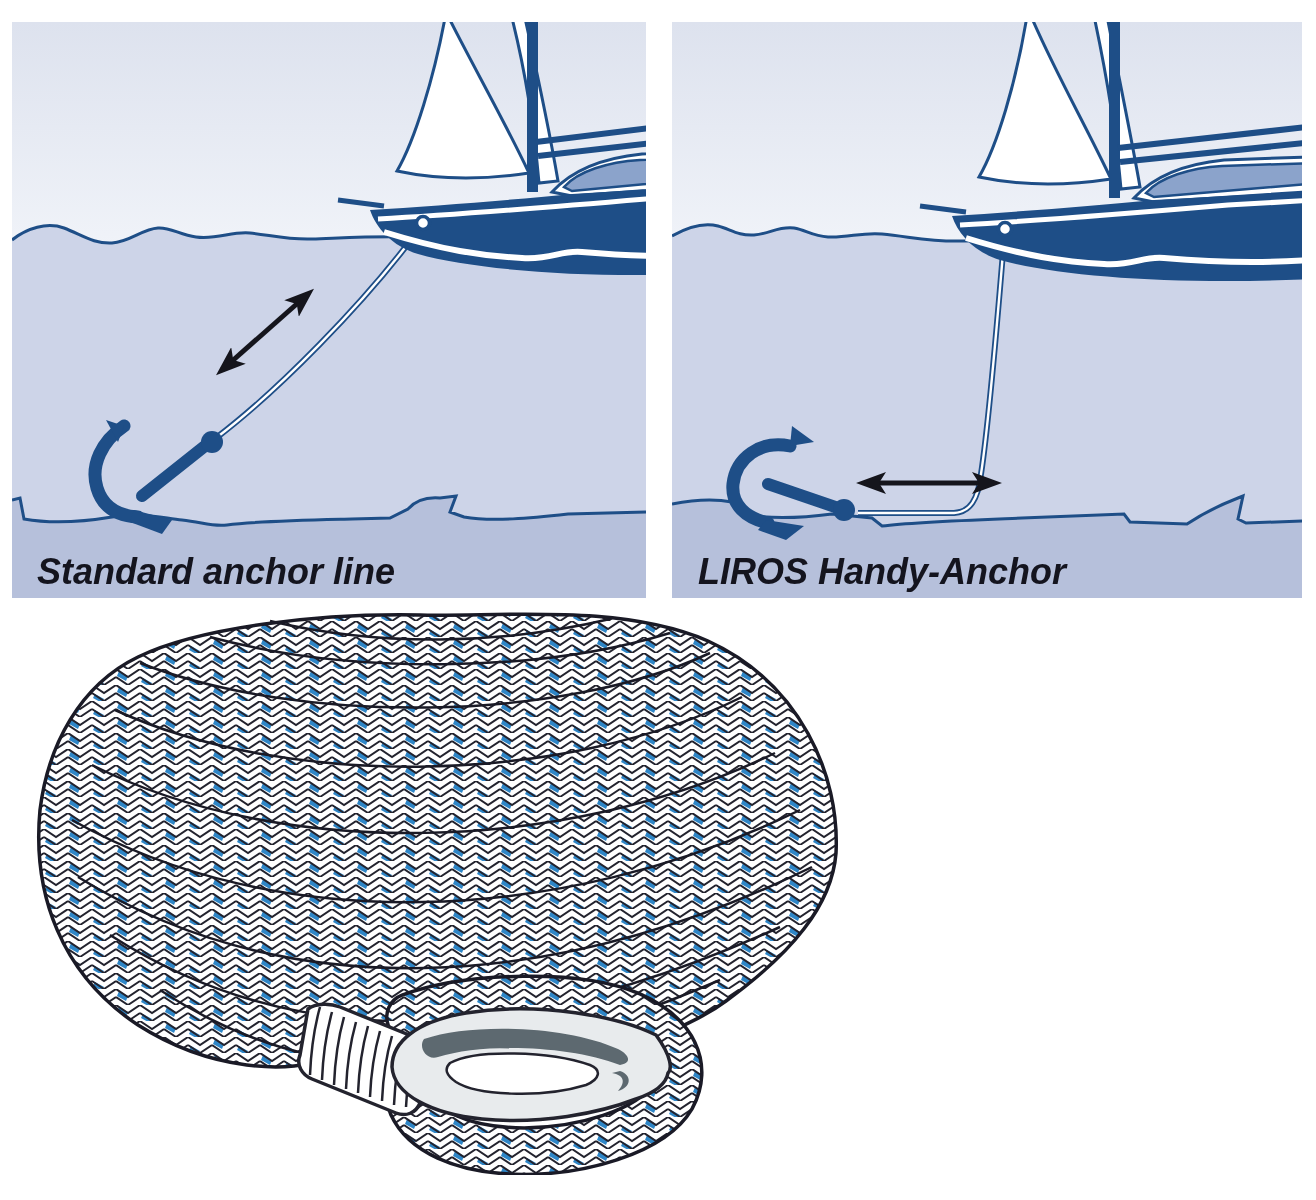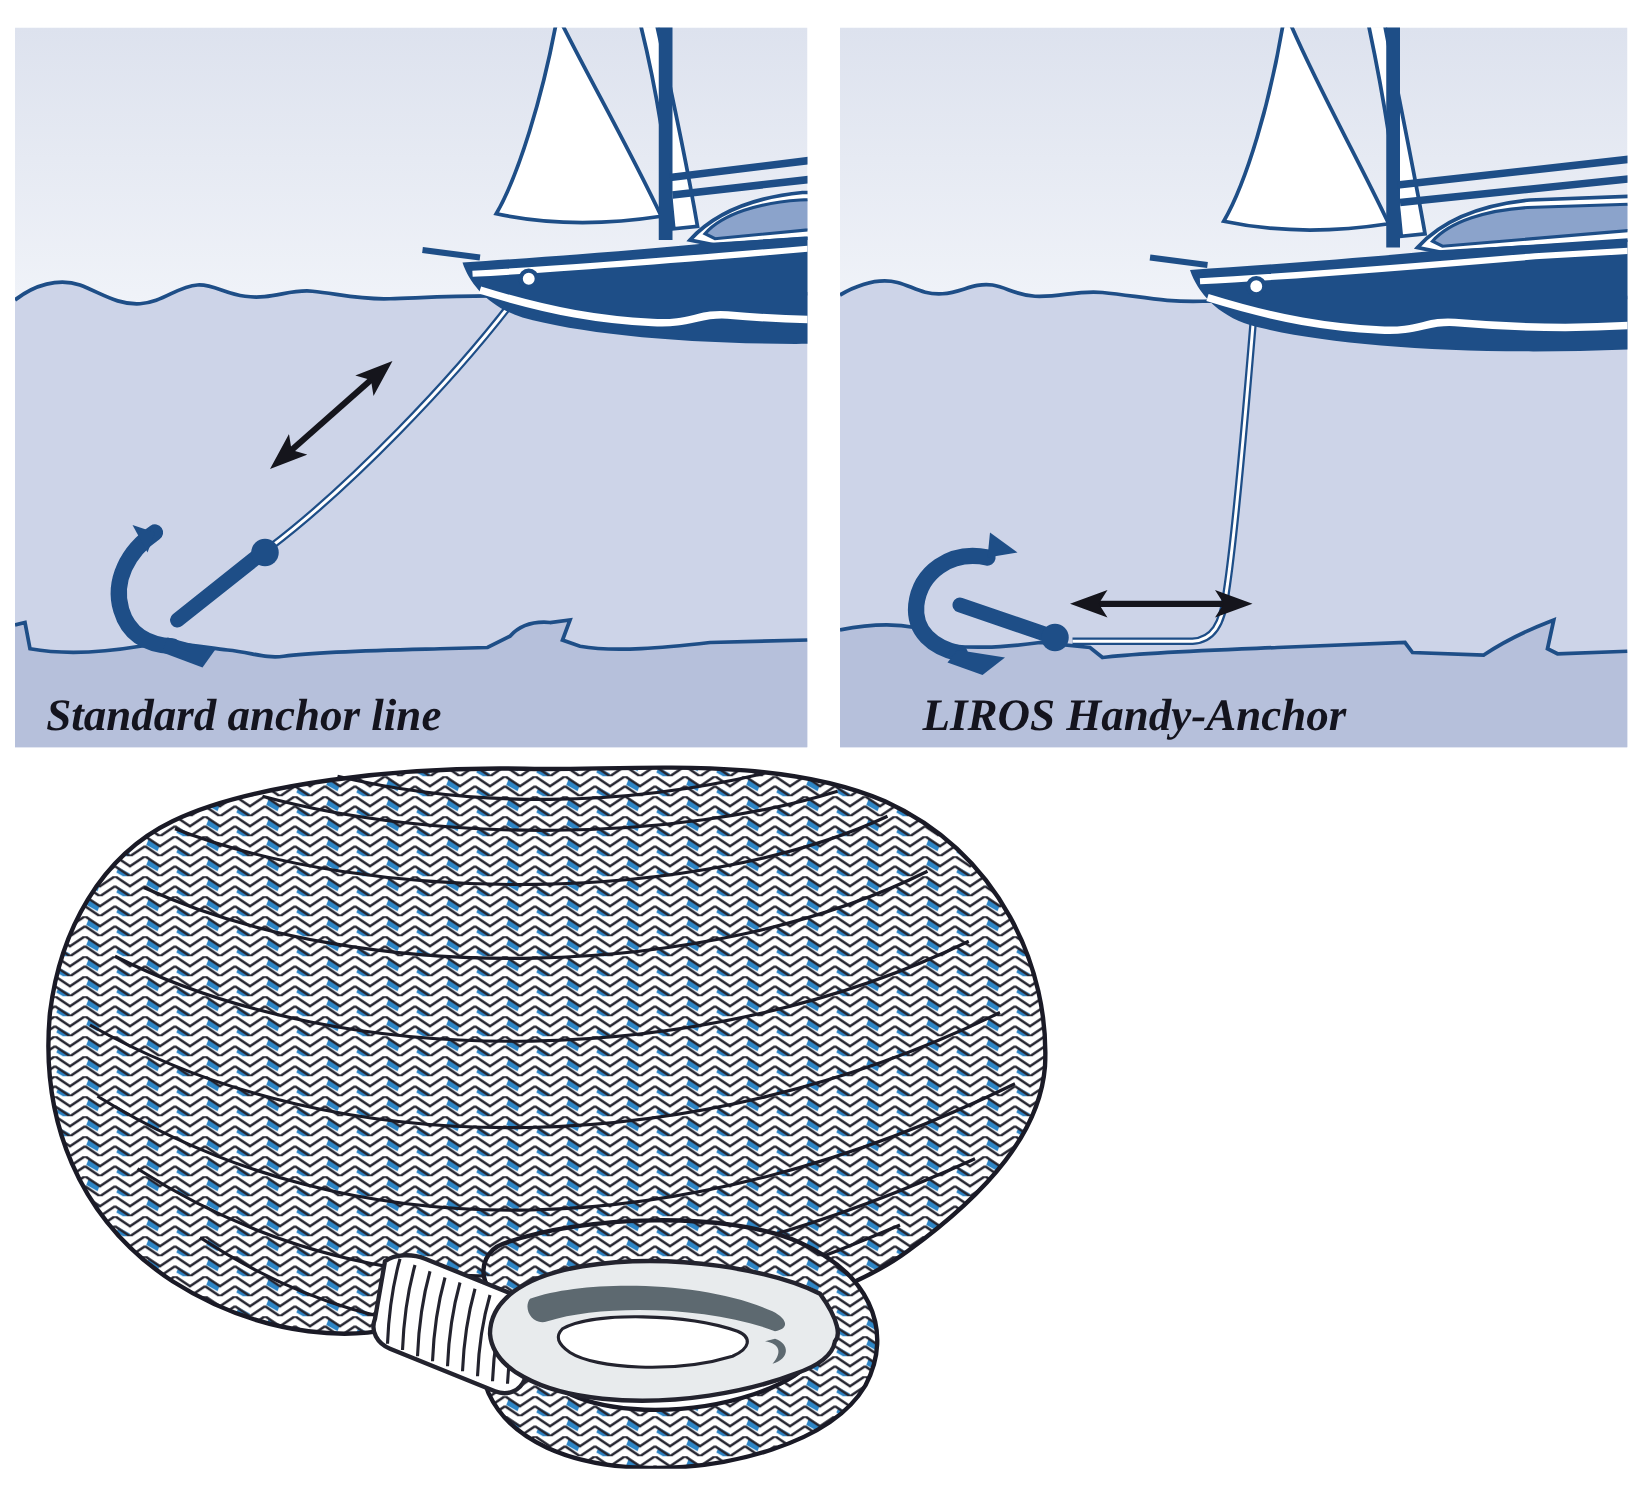--- a/index.html
+++ b/index.html
@@ -1,25 +1,25 @@
 <!DOCTYPE html>
 <html><head>
 <meta charset="utf-8">
 <style>
   html,body{margin:0;padding:0;background:#ffffff;}
   #stage{position:relative;width:1316px;height:1200px;background:#ffffff;overflow:hidden;
-         font-family:Liberation Serif, serif;}
+         font-family:Liberation Sans, sans-serif;}
   .panel{position:absolute;top:22px;height:576px;}
   .panel svg{display:block;}
   #panel-left{left:12px;width:634px;}
   #panel-right{left:672px;width:630px;}
   .panel-label{position:absolute;font-style:italic;font-weight:bold;font-size:36px;
                color:#14141e;letter-spacing:0px;white-space:nowrap;}
   #label-left{left:37px;top:551px;}
-  #label-right{left:698px;top:551px;margin-left:40px;}
+  #label-right{left:698px;top:551px;}
   #rope{position:absolute;left:20px;top:605px;width:840px;height:570px;}
 </style>
 </head>
 <body>
 
 <div id="stage">
 
   <div class="panel" id="panel-left">
     <svg width="634" height="576" viewBox="0 0 634 576">
       <defs>

